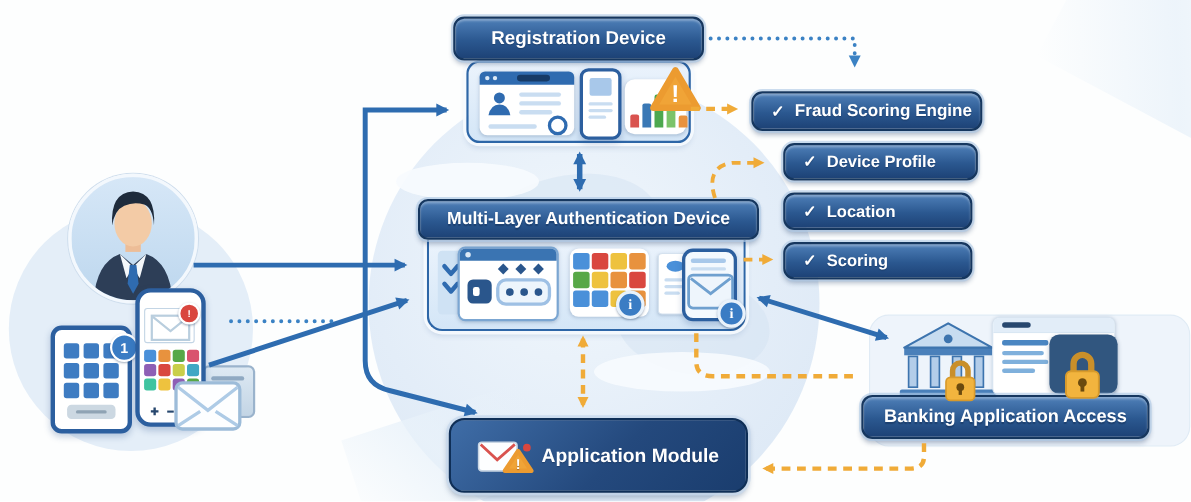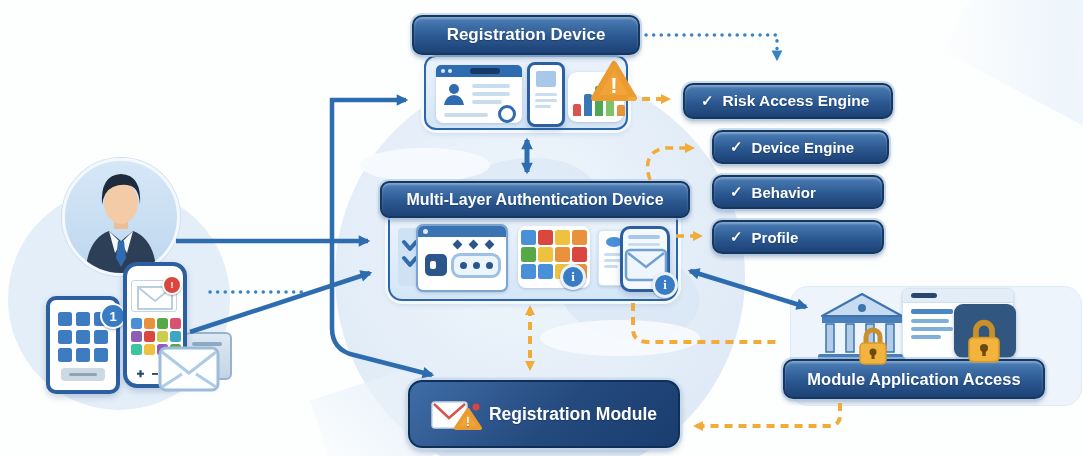--- a/index.html
+++ b/index.html
@@ -182,33 +182,33 @@
     </div>
 
     <svg class="abs" style="left:164px;top:2px;z-index:12;" width="48" height="44" viewBox="0 0 48 44">
       <path d="M24,5 L44,39 L4,39 Z" fill="var(--warning-orange,#f0a437)" stroke="#ec9b30" stroke-width="6" stroke-linejoin="round"></path>
       <text x="24" y="34" text-anchor="middle" font-size="22" font-weight="bold" fill="#fff">!</text>
     </svg>
   </div>
 
   <div class="pill left" style="left:683px;top:83px;width:210px;height:36px;font-size:15.5px;">
     <span class="check">✓</span>
-    <span>Risk Access Engine</span>
+    <span>Fraud Scoring Engine</span>
   </div>
   <div class="pill left" style="left:712px;top:130px;width:177px;height:34px;font-size:15px;">
     <span class="check">✓</span>
-    <span>Device Engine</span>
+    <span>Device Profile</span>
   </div>
   <div class="pill left" style="left:712px;top:175px;width:172px;height:34px;font-size:15px;">
     <span class="check">✓</span>
-    <span>Behavior</span>
+    <span>Location</span>
   </div>
   <div class="pill left" style="left:712px;top:220px;width:172px;height:34px;font-size:15px;">
     <span class="check">✓</span>
-    <span>Profile</span>
+    <span>Scoring</span>
   </div>
 
   <div class="pill" style="left:380px;top:181px;width:310px;height:37px;font-size:16px;border-radius:9px;">
     <span>Multi-Layer Authentication Device</span>
   </div>
   <div class="panel" style="left:388px;top:218px;width:290px;height:83px;border-radius:0 0 14px 14px;border-top:none;">
 
     <div class="abs" style="left:8px;top:10px;width:24px;height:58px;background:#cfe2f4;border-radius:4px;">
       <svg width="24" height="58" viewBox="0 0 24 58">
         <path d="M6,14 L12,21 L18,14 M6,30 L12,37 L18,30" fill="none" stroke="#2f6bb0" stroke-width="4" stroke-linecap="round" stroke-linejoin="round"></path>
@@ -277,21 +277,21 @@
 
   <div class="fraud-box">
     <div class="fraud-line2">
       <svg width="52" height="34" viewBox="0 0 52 34">
         <rect x="1" y="5" width="35" height="26" rx="3" fill="#fdfeff" stroke="#c9d6e4" stroke-width="1.5"></rect>
         <path d="M3,7 L18,21 L34,7" fill="none" stroke="#d9534f" stroke-width="2.5"></path>
         <path d="M37,13 L49,31 L25,31 Z" fill="var(--warning-orange,#f0a437)" stroke="#ec9b30" stroke-width="4" stroke-linejoin="round"></path>
         <text x="37" y="29" text-anchor="middle" font-size="13" font-weight="bold" fill="#fff">!</text>
         <circle cx="45" cy="10" r="3.5" fill="var(--alert-red,#d9463e)"></circle>
       </svg>
-      <span>Registration Module</span>
+      <span>Application Module</span>
     </div>
   </div>
 
   <div class="abs" style="left:790px;top:286px;width:290px;height:118px;background:#eef4fb;border:1px solid #e0ebf5;border-radius:18px;z-index:8;"></div>
   <svg class="abs" style="left:816px;top:292px;z-index:9;" width="92" height="72" viewBox="0 0 92 72">
     <rect x="2" y="62" width="88" height="8" rx="2" fill="#4a80ba"></rect>
     <rect x="10" y="32" width="8" height="28" fill="#b3cde9" stroke="#3d74ae" stroke-width="1.5"></rect>
     <rect x="30" y="32" width="8" height="28" fill="#b3cde9" stroke="#3d74ae" stroke-width="1.5"></rect>
     <rect x="50" y="32" width="8" height="28" fill="#b3cde9" stroke="#3d74ae" stroke-width="1.5"></rect>
     <rect x="70" y="32" width="8" height="28" fill="#b3cde9" stroke="#3d74ae" stroke-width="1.5"></rect>
@@ -315,21 +315,21 @@
     <div class="line" style="left:8px;top:46px;width:30px;height:4px;background:#7fb0dc;"></div>
   </div>
   <div class="abs" style="left:954px;top:304px;width:62px;height:54px;background:#31567f;border-radius:9px;box-shadow:0 2px 4px rgba(30,60,100,.3);z-index:10;"></div>
   <svg class="abs" style="left:966px;top:318px;z-index:11;" width="36" height="46" viewBox="0 0 30 40">
     <path d="M8,18 V11 a7,7 0 0 1 14,0 V18" fill="none" stroke="#c98f2a" stroke-width="5"></path>
     <rect x="2" y="17" width="26" height="21" rx="4" fill="var(--lock-yellow,#f2b43e)" stroke="#d89a2b" stroke-width="1.5"></rect>
     <circle cx="15" cy="26" r="3.5" fill="#6b4a0e"></circle>
       <rect x="13.5" y="27" width="3" height="6" fill="#6b4a0e"></rect>
   </svg>
   <div class="pill" style="left:783px;top:359px;width:262px;height:40px;font-size:16.5px;">
-    <span>Module Application Access</span>
+    <span>Banking Application Access</span>
   </div>
 
   <svg id="arrows" width="1083" height="456" viewBox="0 0 1083 456">
     <defs>
       <marker id="ah-blue" viewBox="0 0 12 12" refX="9" refY="6" markerWidth="15" markerHeight="14" orient="auto-start-reverse" markerUnits="userSpaceOnUse">
         <path d="M1,1 L11,6 L1,11 Z" fill="#2e6cb0"></path>
       </marker>
       <marker id="ah-dot" viewBox="0 0 12 12" refX="8" refY="6" markerWidth="14" markerHeight="13" orient="auto-start-reverse" markerUnits="userSpaceOnUse">
         <path d="M1,1 L11,6 L1,11 Z" fill="#3b82c4"></path>
       </marker>

